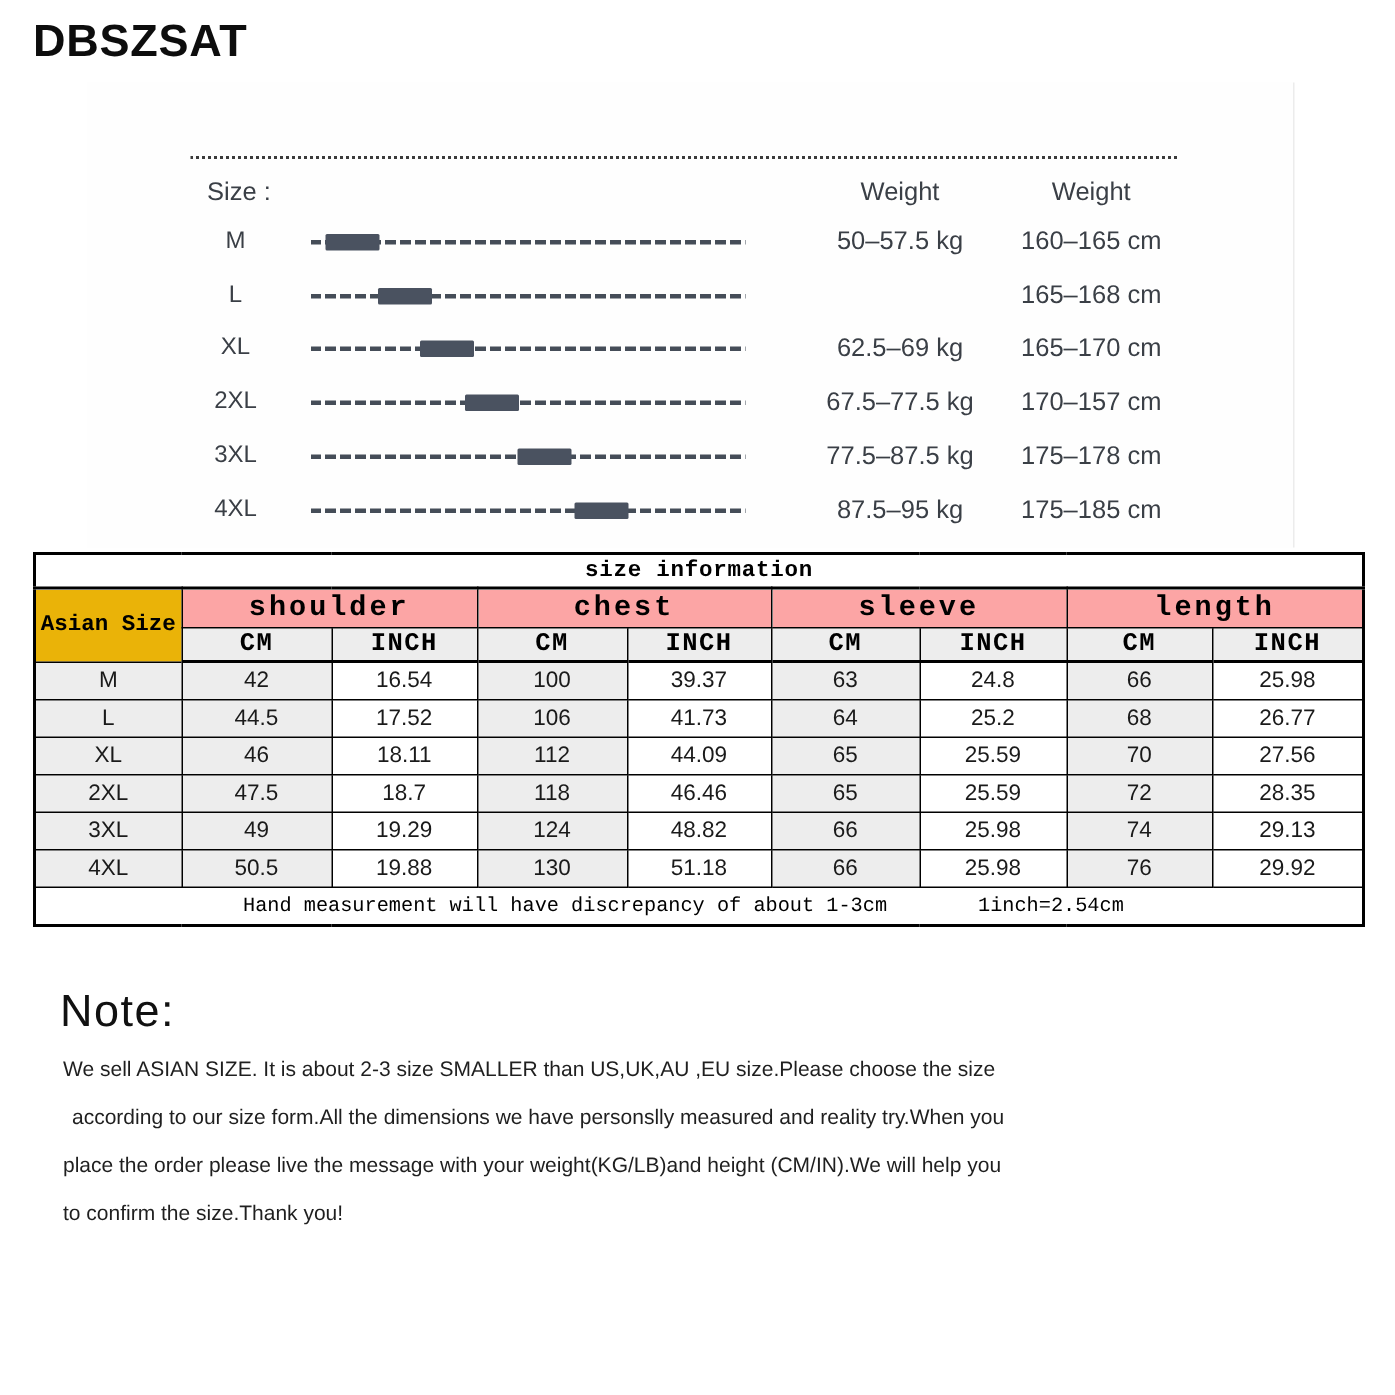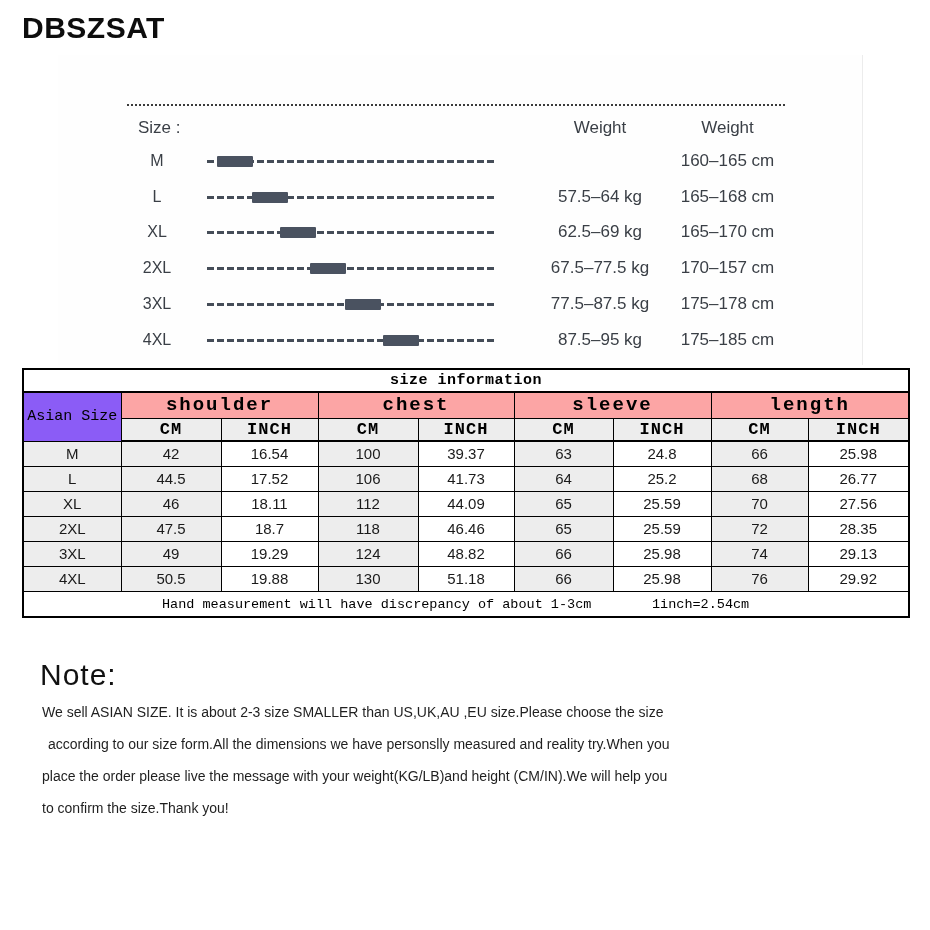--- a/index.html
+++ b/index.html
@@ -31,21 +31,21 @@
   .g-height { position:absolute; left:655px; width:145px; text-align:center;
               font-size:17px; color:#3a3f46; line-height:22px; }
 
   table.size-table { position:absolute; left:22px; top:368px; width:886px;
                      border-collapse:collapse; table-layout:fixed; background:#fff;
                      border:2px solid #000; font-family:"Liberation Mono", monospace; color:#000; }
   .size-table td, .size-table th { border:1px solid #000; text-align:center;
                                    vertical-align:middle; overflow:hidden; }
   .title-cell  { height:23px; font-size:15px; font-weight:bold; letter-spacing:0.5px;
                  border-bottom:2px solid #000 !important; }
-  .rowhead-th  { font-size:15px; font-weight:normal; background:#8b5cf6; }
+  .rowhead-th  { font-size:15px; font-weight:bold; background:#eab308; }
   .group-th    { height:26px; font-size:19px; font-weight:bold; letter-spacing:2px; background:#fca5a5; }
   .unit-th     { height:23px; font-size:17px; font-weight:bold; letter-spacing:1px;
                  background:#ededed; border-bottom:2px solid #000 !important; }
   .data-row td { height:25px; font-family:"Liberation Sans", sans-serif;
                  font-size:15px; color:#1a1a1a; }
   .data-row td.shade { background:#ededed; }
   .foot-cell   { height:26px; position:relative; font-size:13.5px; }
   .foot-left   { position:absolute; left:138px; top:5px; white-space:nowrap; }
   .foot-right  { position:absolute; left:628px; top:5px; white-space:nowrap; }
 
@@ -67,29 +67,29 @@
 <div class="guide-head-label size-col-label">Size :</div>
 <div class="guide-head-label weight-col-head">Weight</div>
 <div class="guide-head-label height-col-head">Weight</div>
 
 <div id="guide-rows">
   <div class="guide-row" style="top: 150px;">
     <span class="g-label">M</span>
     <span class="g-track">
       <span class="g-block" style="left: 10px;"></span>
     </span>
+    <span class="g-weight">50–57.5 kg</span>
     <span class="g-height">160–165 cm</span>
   </div>
 
   <div class="guide-row" style="top: 185.7px;">
     <span class="g-label">L</span>
     <span class="g-track">
       <span class="g-block" style="left: 45px;"></span>
     </span>
-    <span class="g-weight">57.5–64 kg</span>
     <span class="g-height">165–168 cm</span>
   </div>
 
   <div class="guide-row" style="top: 221.4px;">
     <span class="g-label">XL</span>
     <span class="g-track">
       <span class="g-block" style="left: 73px;"></span>
     </span>
     <span class="g-weight">62.5–69 kg</span>
     <span class="g-height">165–170 cm</span>

